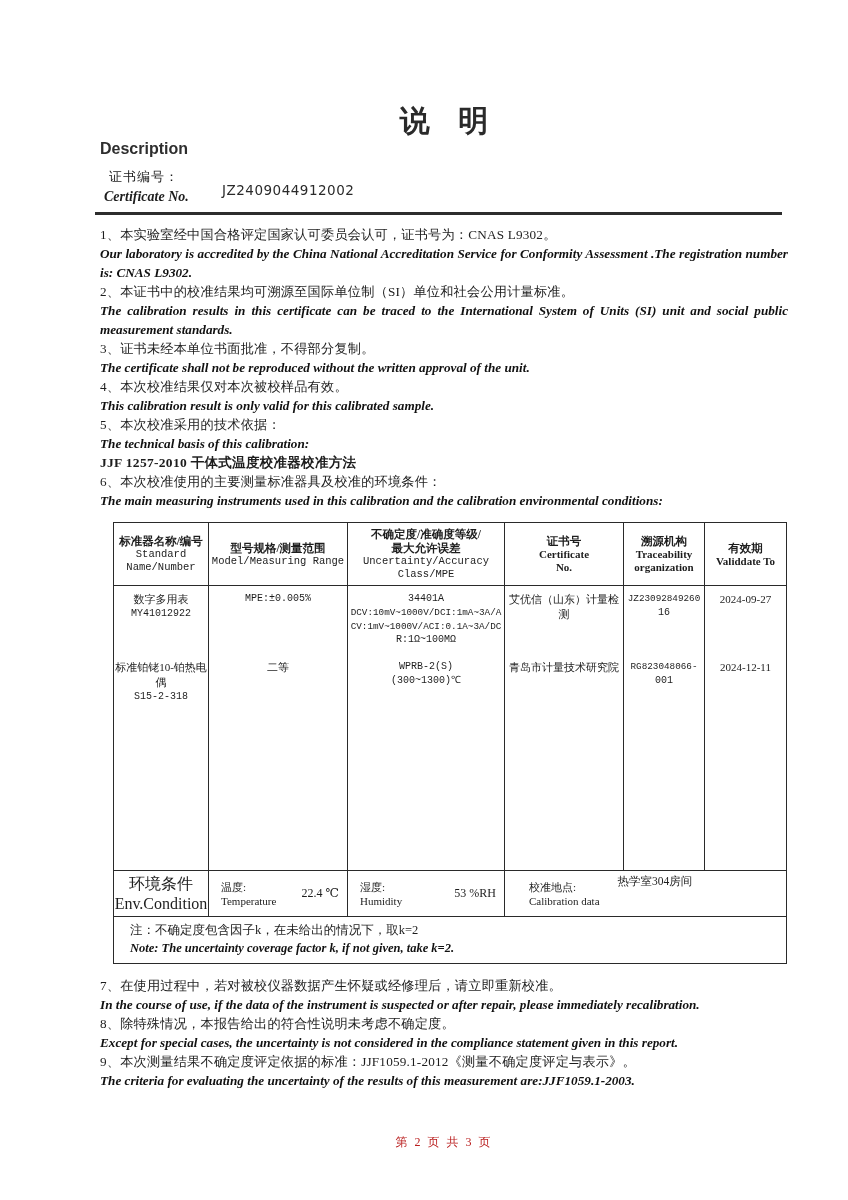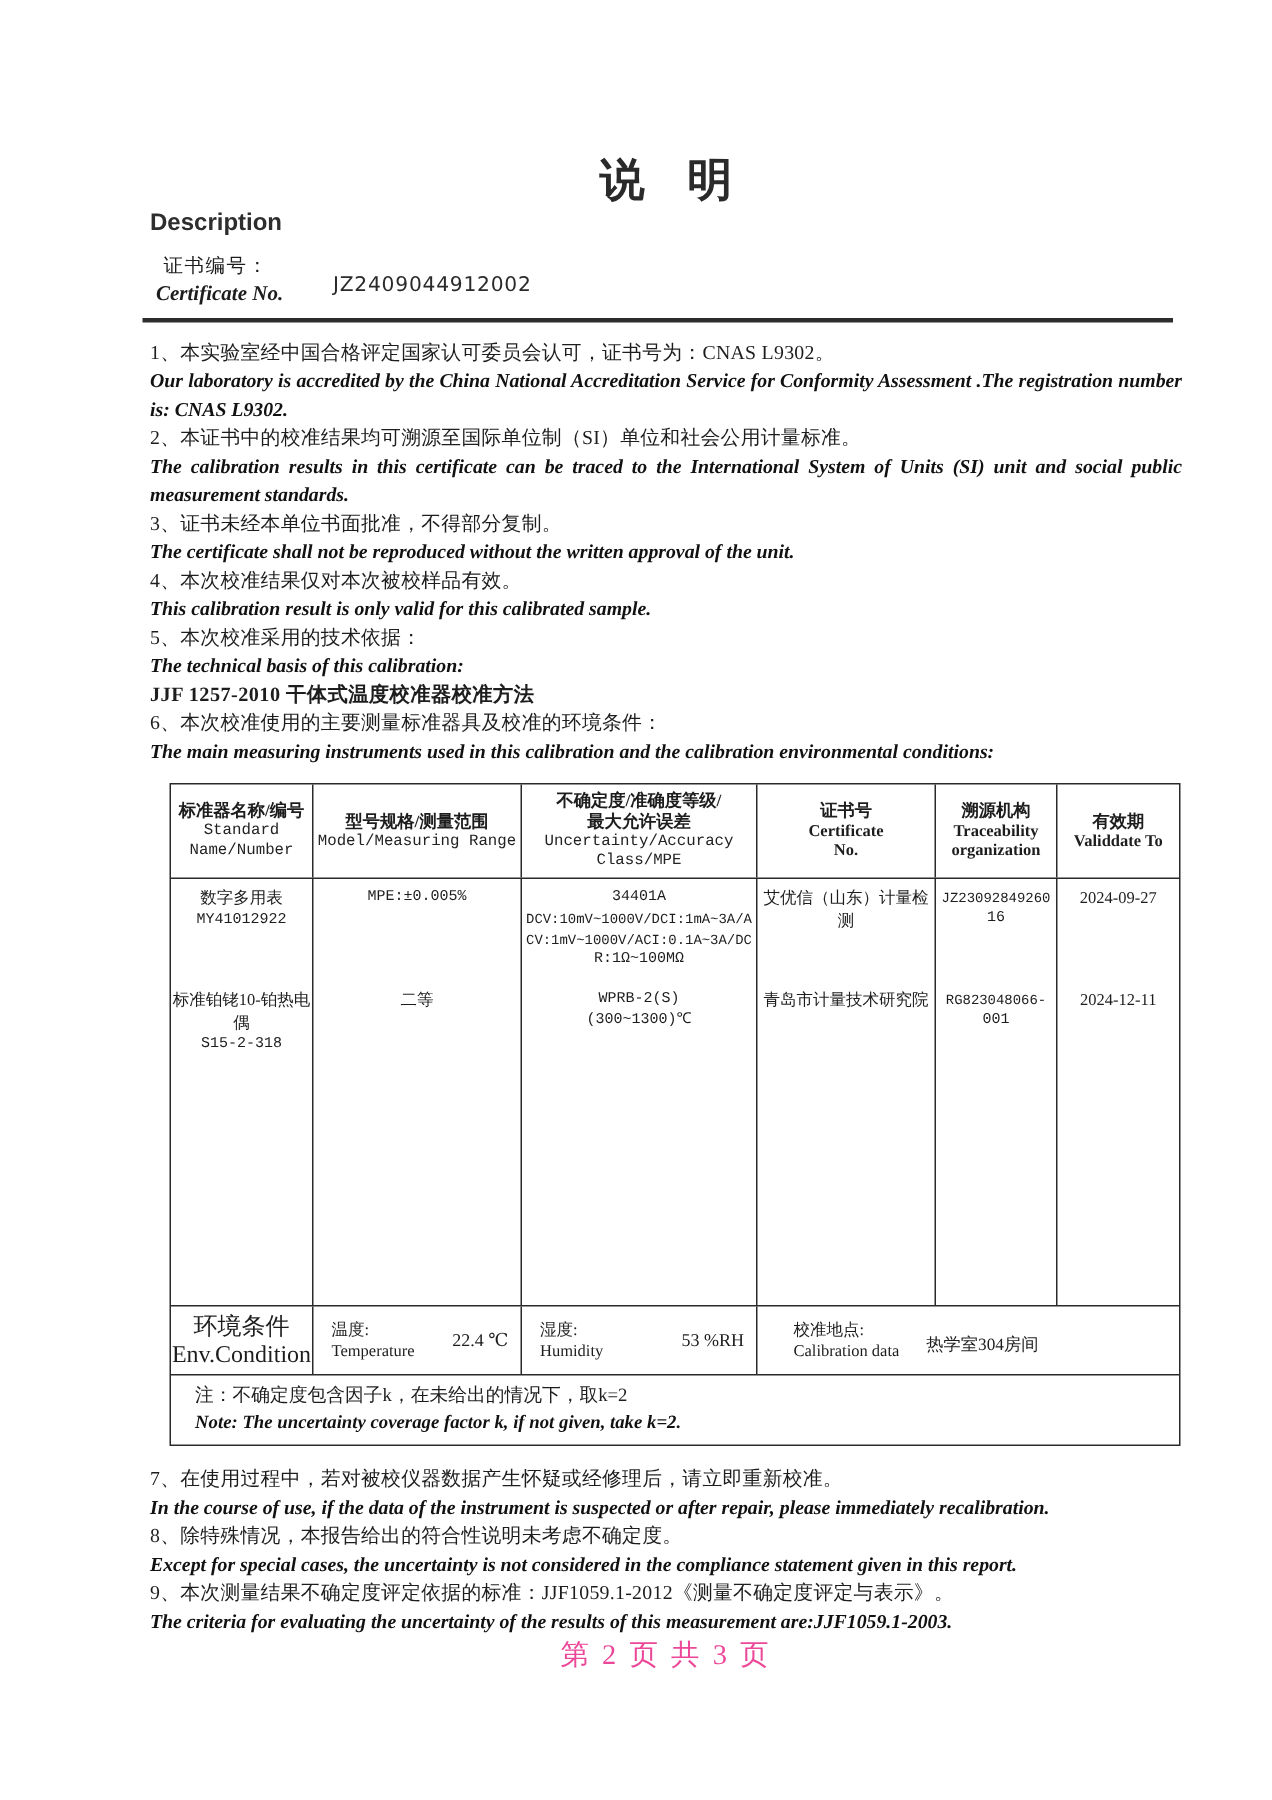--- a/index.html
+++ b/index.html
@@ -57,29 +57,29 @@
   .date11 { font-size:11px; line-height:15px; }
 
   .tenv { min-height:39px; border-bottom:1.4px solid #2a2a2a; }
   .env-cell { border-right:1.2px solid #2a2a2a; display:flex; align-items:center; box-sizing:border-box; padding:3px 0; }
   .env-c1 { flex-direction:column; justify-content:center; text-align:center; }
   .env-label { padding-left:12px; }
   .env-label .l1 { font-size:11px; line-height:14px; }
   .env-label .l2 { font-size:11px; line-height:14px; }
   .env-val { margin-left:auto; margin-right:8px; font-size:12px; }
   .env-site-label { padding-left:24px; }
-  .env-site-val { margin-left:18px; font-size:11.5px; align-self:flex-start; margin-top:15px;text-align:right; }
+  .env-site-val { margin-left:18px; font-size:11.5px; align-self:flex-start; margin-top:0;text-align:right; }
 
   .tnote { padding:4px 10px 5px 16px; }
   .tnote-cn { font-size:12.5px; line-height:18px; }
   .tnote-en { font-size:12.5px; line-height:19px; font-weight:700; font-style:italic; color:#111; }
 
   .post { margin-top:12px; }
 
-  .footer { text-align:center; font-size:19px; color:#ec4899; letter-spacing:2px; }
+  .footer { margin-top:44px; text-align:center; font-size:12px; color:#b91c1c; letter-spacing:2px; }
 </style>
 </head>
 <body>
 
 <div class="page">
   <div class="content">
 
     <div class="title-cn">说 明</div>
     <div class="title-en">Description</div>
 

